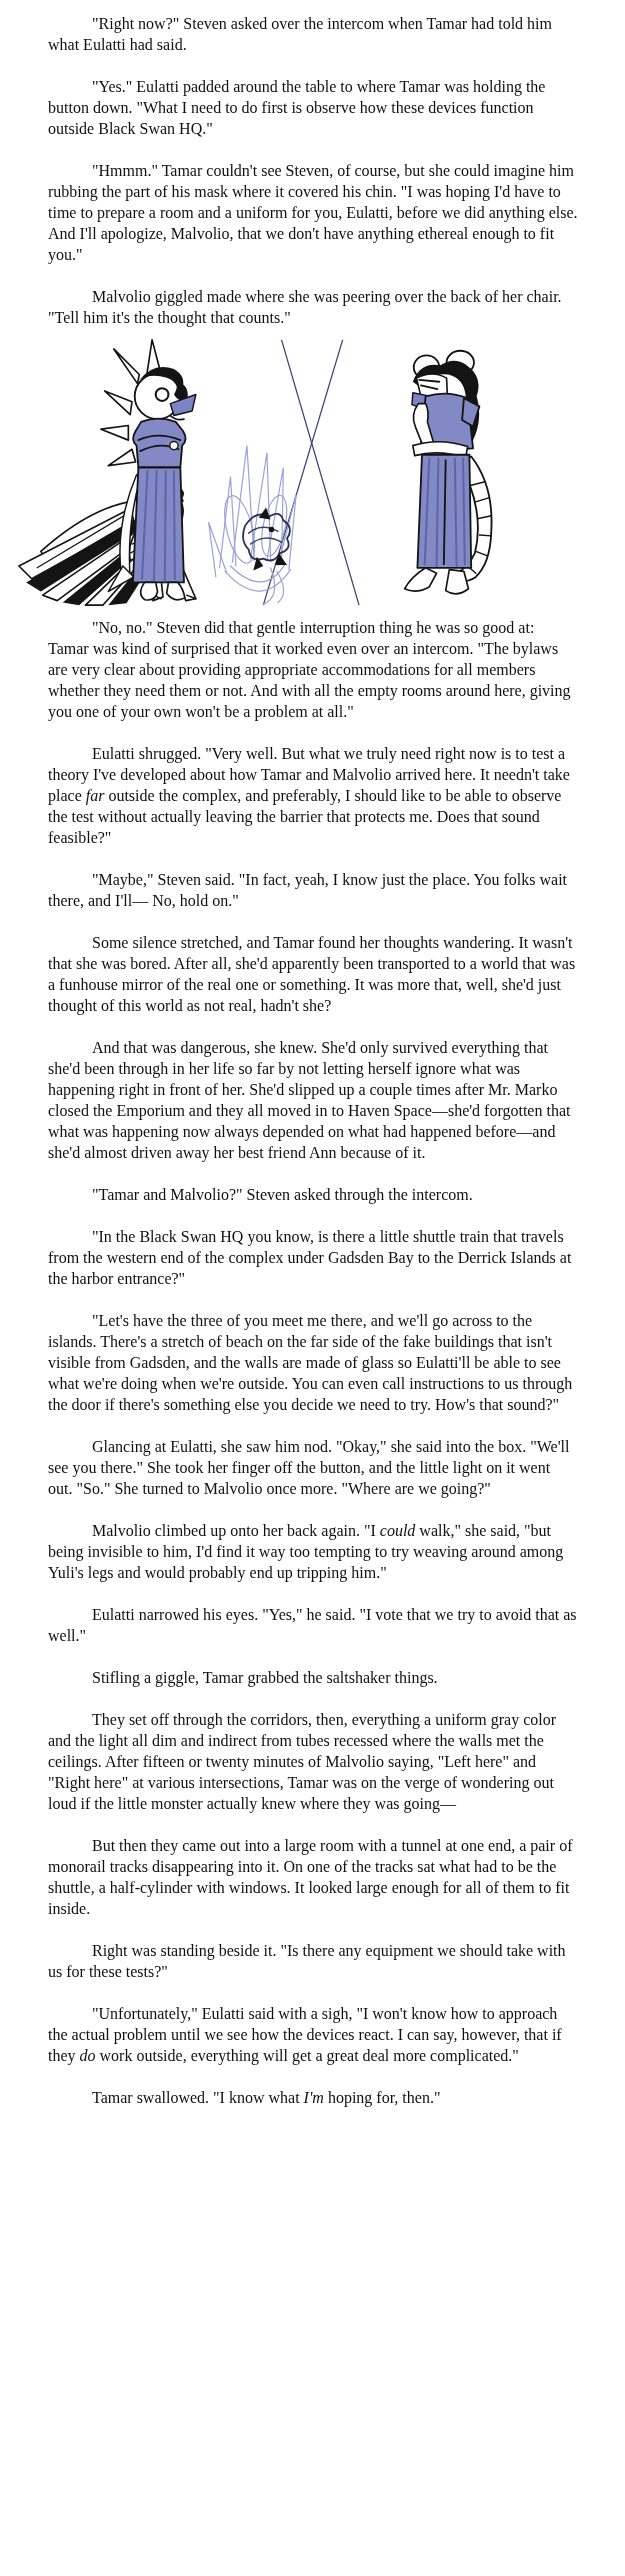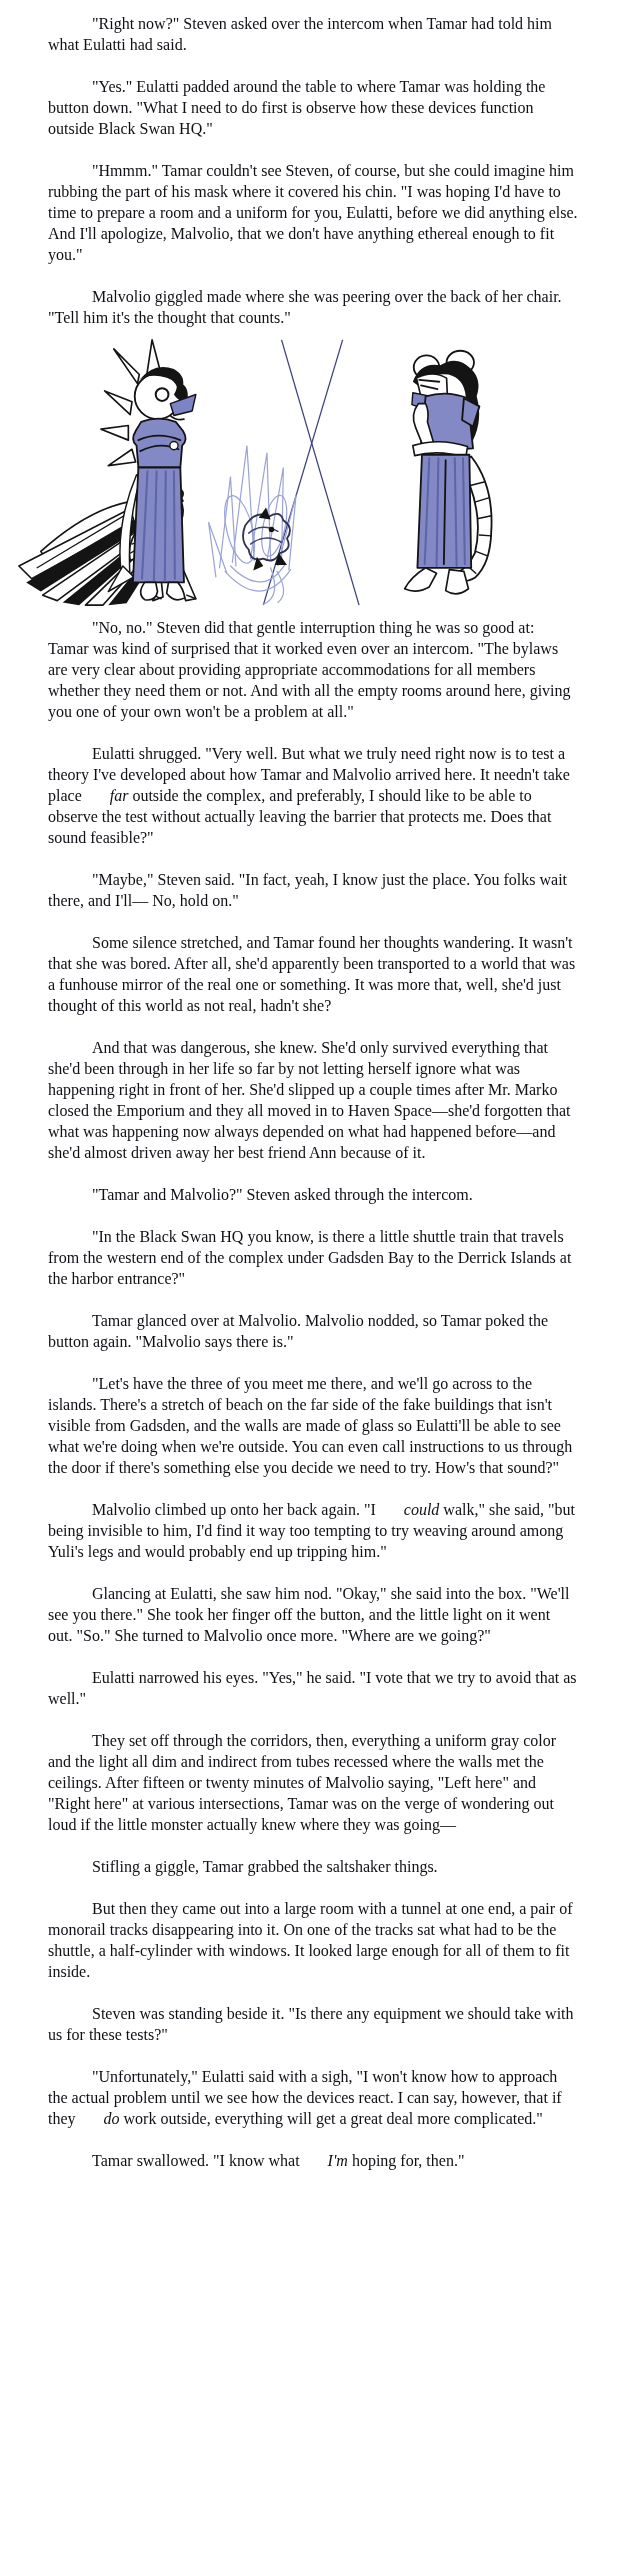--- a/index.html
+++ b/index.html
@@ -17,21 +17,20 @@
     padding: 12.8px 48px 18px 48px;
   }
   .story p {
     margin: 0 0 21px 0;
     font-size: 16px;
     line-height: 21px;
     text-indent: 44px;
     text-align: left;
   }
   .story p em {
-    margin-left: 24px;
   }
   .illustration {
     margin: -11px -48px 10px -48px; 
     height: 269px;
     position: relative;
   }
   .illustration svg {
     display: block;
     width: 626px;
     height: 269px;
@@ -150,27 +149,26 @@
   </div>
 
   <div class="story">
       <p><span>"No, no." Steven did that gentle interruption thing he was so good at: Tamar was kind of surprised that it worked even over an intercom. "The bylaws are very clear about providing appropriate accommodations for all members whether they need them or not. And with all the empty rooms around here, giving you one of your own won't be a problem at all."</span></p>
       <p><span>Eulatti shrugged. "Very well. But what we truly need right now is to test a theory I've developed about how Tamar and Malvolio arrived here. It needn't take place </span><em>far</em><span> outside the complex, and preferably, I should like to be able to observe the test without actually leaving the barrier that protects me. Does that sound feasible?"</span></p>
       <p><span>"Maybe," Steven said. "In fact, yeah, I know just the place. You folks wait there, and I'll— No, hold on."</span></p>
       <p><span>Some silence stretched, and Tamar found her thoughts wandering. It wasn't that she was bored. After all, she'd apparently been transported to a world that was a funhouse mirror of the real one or something. It was more that, well, she'd just thought of this world as not real, hadn't she?</span></p>
       <p><span>And that was dangerous, she knew. She'd only survived everything that she'd been through in her life so far by not letting herself ignore what was happening right in front of her. She'd slipped up a couple times after Mr. Marko closed the Emporium and they all moved in to Haven Space—she'd forgotten that what was happening now always depended on what had happened before—and she'd almost driven away her best friend Ann because of it.</span></p>
       <p><span>"Tamar and Malvolio?" Steven asked through the intercom.</span></p>
       <p><span>"In the Black Swan HQ you know, is there a little shuttle train that travels from the western end of the complex under Gadsden Bay to the Derrick Islands at the harbor entrance?"</span></p>
-      <p><span>Tamar glanced over at Malvolio. Malvolio nodded, so Tamar poked the button again. "Malvolio says there is."</span></p>
       <p><span>"Let's have the three of you meet me there, and we'll go across to the islands. There's a stretch of beach on the far side of the fake buildings that isn't visible from Gadsden, and the walls are made of glass so Eulatti'll be able to see what we're doing when we're outside. You can even call instructions to us through the door if there's something else you decide we need to try. How's that sound?"</span></p>
+      <p><span>Glancing at Eulatti, she saw him nod. "Okay," she said into the box. "We'll see you there." She took her finger off the button, and the little light on it went out. "So." She turned to Malvolio once more. "Where are we going?"</span></p>
       <p><span>Malvolio climbed up onto her back again. "I </span><em>could</em><span> walk," she said, "but being invisible to him, I'd find it way too tempting to try weaving around among Yuli's legs and would probably end up tripping him."</span></p>
-      <p><span>Glancing at Eulatti, she saw him nod. "Okay," she said into the box. "We'll see you there." She took her finger off the button, and the little light on it went out. "So." She turned to Malvolio once more. "Where are we going?"</span></p>
       <p><span>Eulatti narrowed his eyes. "Yes," he said. "I vote that we try to avoid that as well."</span></p>
+      <p><span>Stifling a giggle, Tamar grabbed the saltshaker things.</span></p>
       <p><span>They set off through the corridors, then, everything a uniform gray color and the light all dim and indirect from tubes recessed where the walls met the ceilings. After fifteen or twenty minutes of Malvolio saying, "Left here" and "Right here" at various intersections, Tamar was on the verge of wondering out loud if the little monster actually knew where they was going—</span></p>
-      <p><span>Stifling a giggle, Tamar grabbed the saltshaker things.</span></p>
       <p><span>But then they came out into a large room with a tunnel at one end, a pair of monorail tracks disappearing into it. On one of the tracks sat what had to be the shuttle, a half-cylinder with windows. It looked large enough for all of them to fit inside.</span></p>
-      <p><span>Steven was standing beside it. "Is there any equipment we should take with us for these tests?"</span></p>
+      <p><span>Right was standing beside it. "Is there any equipment we should take with us for these tests?"</span></p>
       <p><span>"Unfortunately," Eulatti said with a sigh, "I won't know how to approach the actual problem until we see how the devices react. I can say, however, that if they </span><em>do</em><span> work outside, everything will get a great deal more complicated."</span></p>
       <p><span>Tamar swallowed. "I know what </span><em>I'm</em><span> hoping for, then."</span></p>
     </div>
 
 </div>
 
 
 </body></html>

